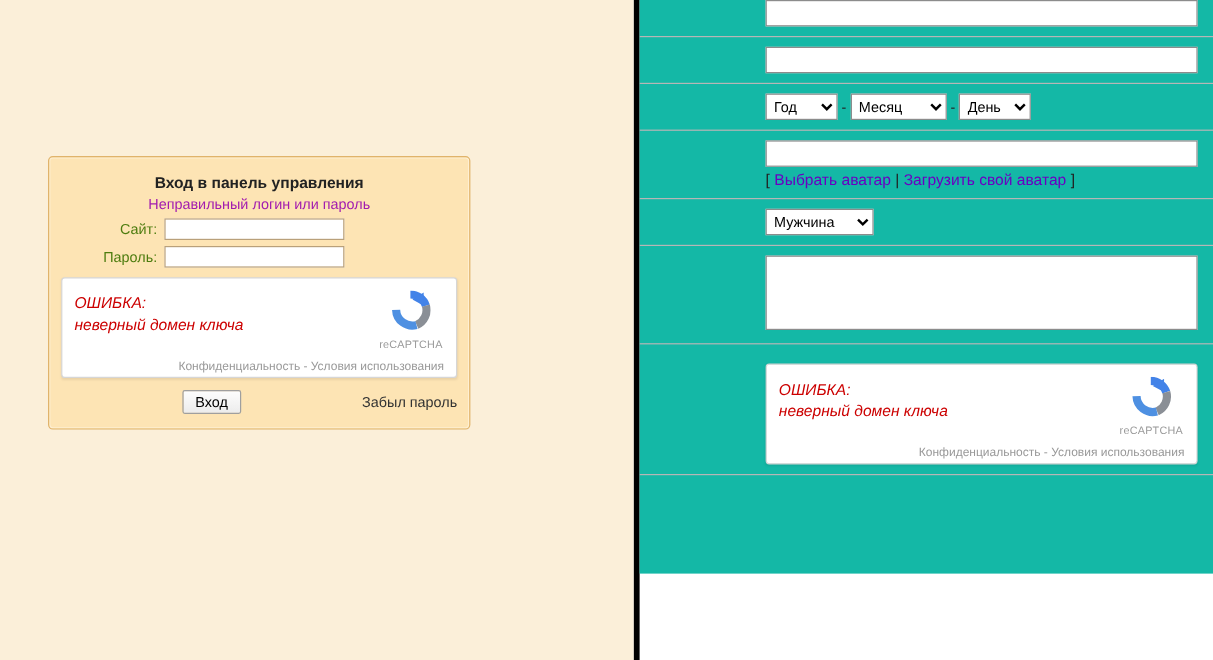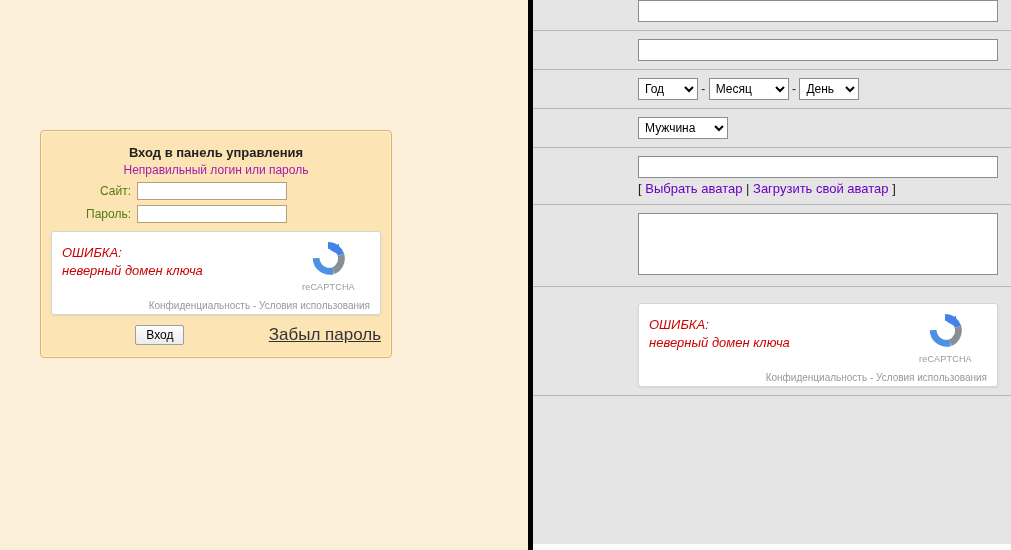--- a/index.html
+++ b/index.html
@@ -73,21 +73,21 @@
   }
   .captcha-err-label {
     color: #c00;
     font-size: 13px;
     line-height: 1.4;
     font-style: italic;
   }
   .captcha-logo {
     position: absolute;
     top: 10px;
-    right: 26px;
+    right: 12px;
     width: 52px;
     text-align: center;
   }
   .captcha-logo .rc-label {
     font-size: 9px;
     color: #999;
     margin-top: 3px;
     letter-spacing: .2px;
   }
   .captcha-footer {
@@ -107,37 +107,36 @@
   button.std {
     background: linear-gradient(#fdfdfd,#ececec);
     border: 1px solid #9f9f9f;
     border-radius: 2px;
     padding: 2px 10px;
     font-size: 12px;
     cursor: pointer;
   }
   .forgot-link {
     color: #333;
-    text-decoration: underline;
-    font-size: 17px;
+    font-size: 12px;
     cursor: pointer;
     text-align: right;
   }
 
   
   .divider {
     width: 5px;
     background: #000;
   }
 
   
   .right {
     flex: 1;
-    height: 544px;
-    background: #e5e5e5;
+    height: 478px;
+    background: #14b8a6;
     position: relative;
     overflow: hidden;
   }
   .reg-table {
     width: 100%;
   }
   .reg-row {
     border-bottom: 1px solid #b6b6b6;
     padding: 8px 0 8px 105px;
   }
@@ -248,30 +247,30 @@
       <select class="reg-select" style="width:80px">
         <option>Месяц</option>
       </select>
       <span class="sep-dash"> - </span>
       <select class="reg-select" style="width:60px">
         <option>День</option>
       </select>
     </div>
 
     <div class="reg-row">
-      <select class="reg-select" style="width:90px">
-        <option>Мужчина</option>
-      </select>
-    </div>
-
-    <div class="reg-row">
       <input type="text" class="reg-input-full" style="">
       <div class="avatar-line">
         <span>[ </span><a class="purple-link">Выбрать аватар</a><span> | </span><a class="purple-link">Загрузить свой аватар</a><span> ]</span>
       </div>
+    </div>
+
+    <div class="reg-row">
+      <select class="reg-select" style="width:90px">
+        <option>Мужчина</option>
+      </select>
     </div>
 
     <div class="reg-row">
       <textarea class="reg-textarea" style=""></textarea>
     </div>
 
     <div class="reg-row">
       <div class="captcha-box">
         <div class="captcha-err-label">ОШИБКА:</div>
         <div class="captcha-err-label">неверный домен ключа</div>

